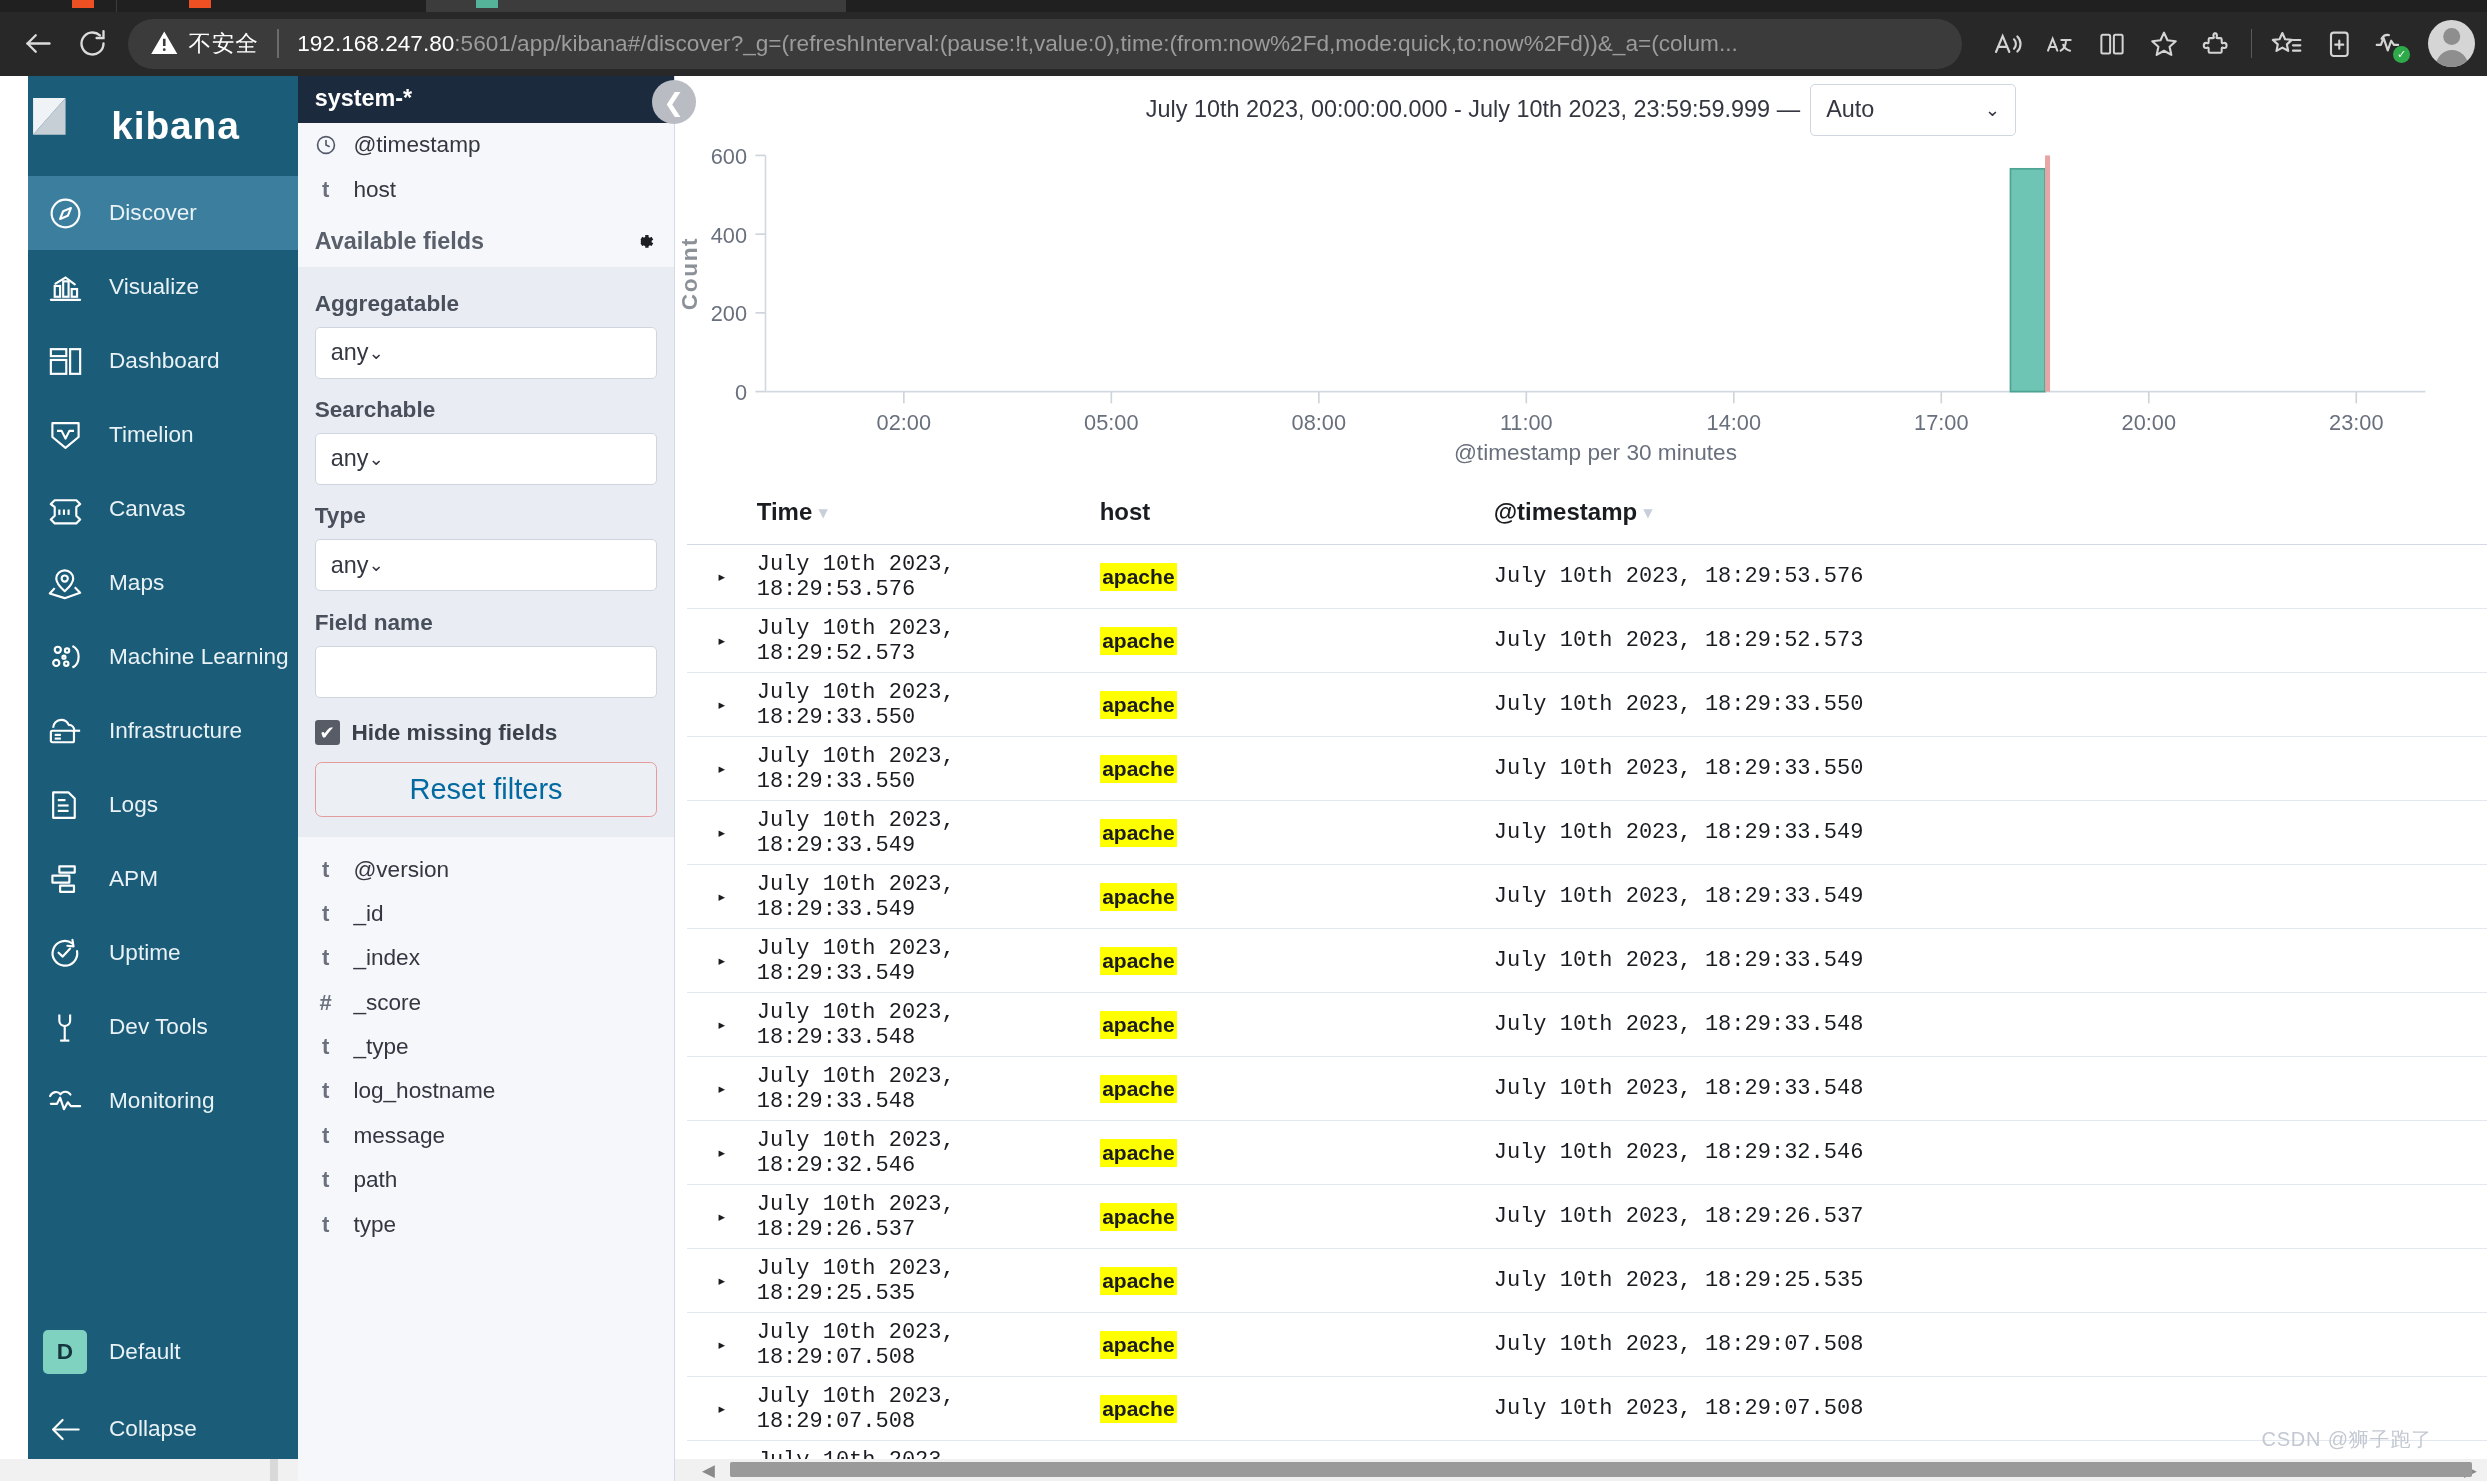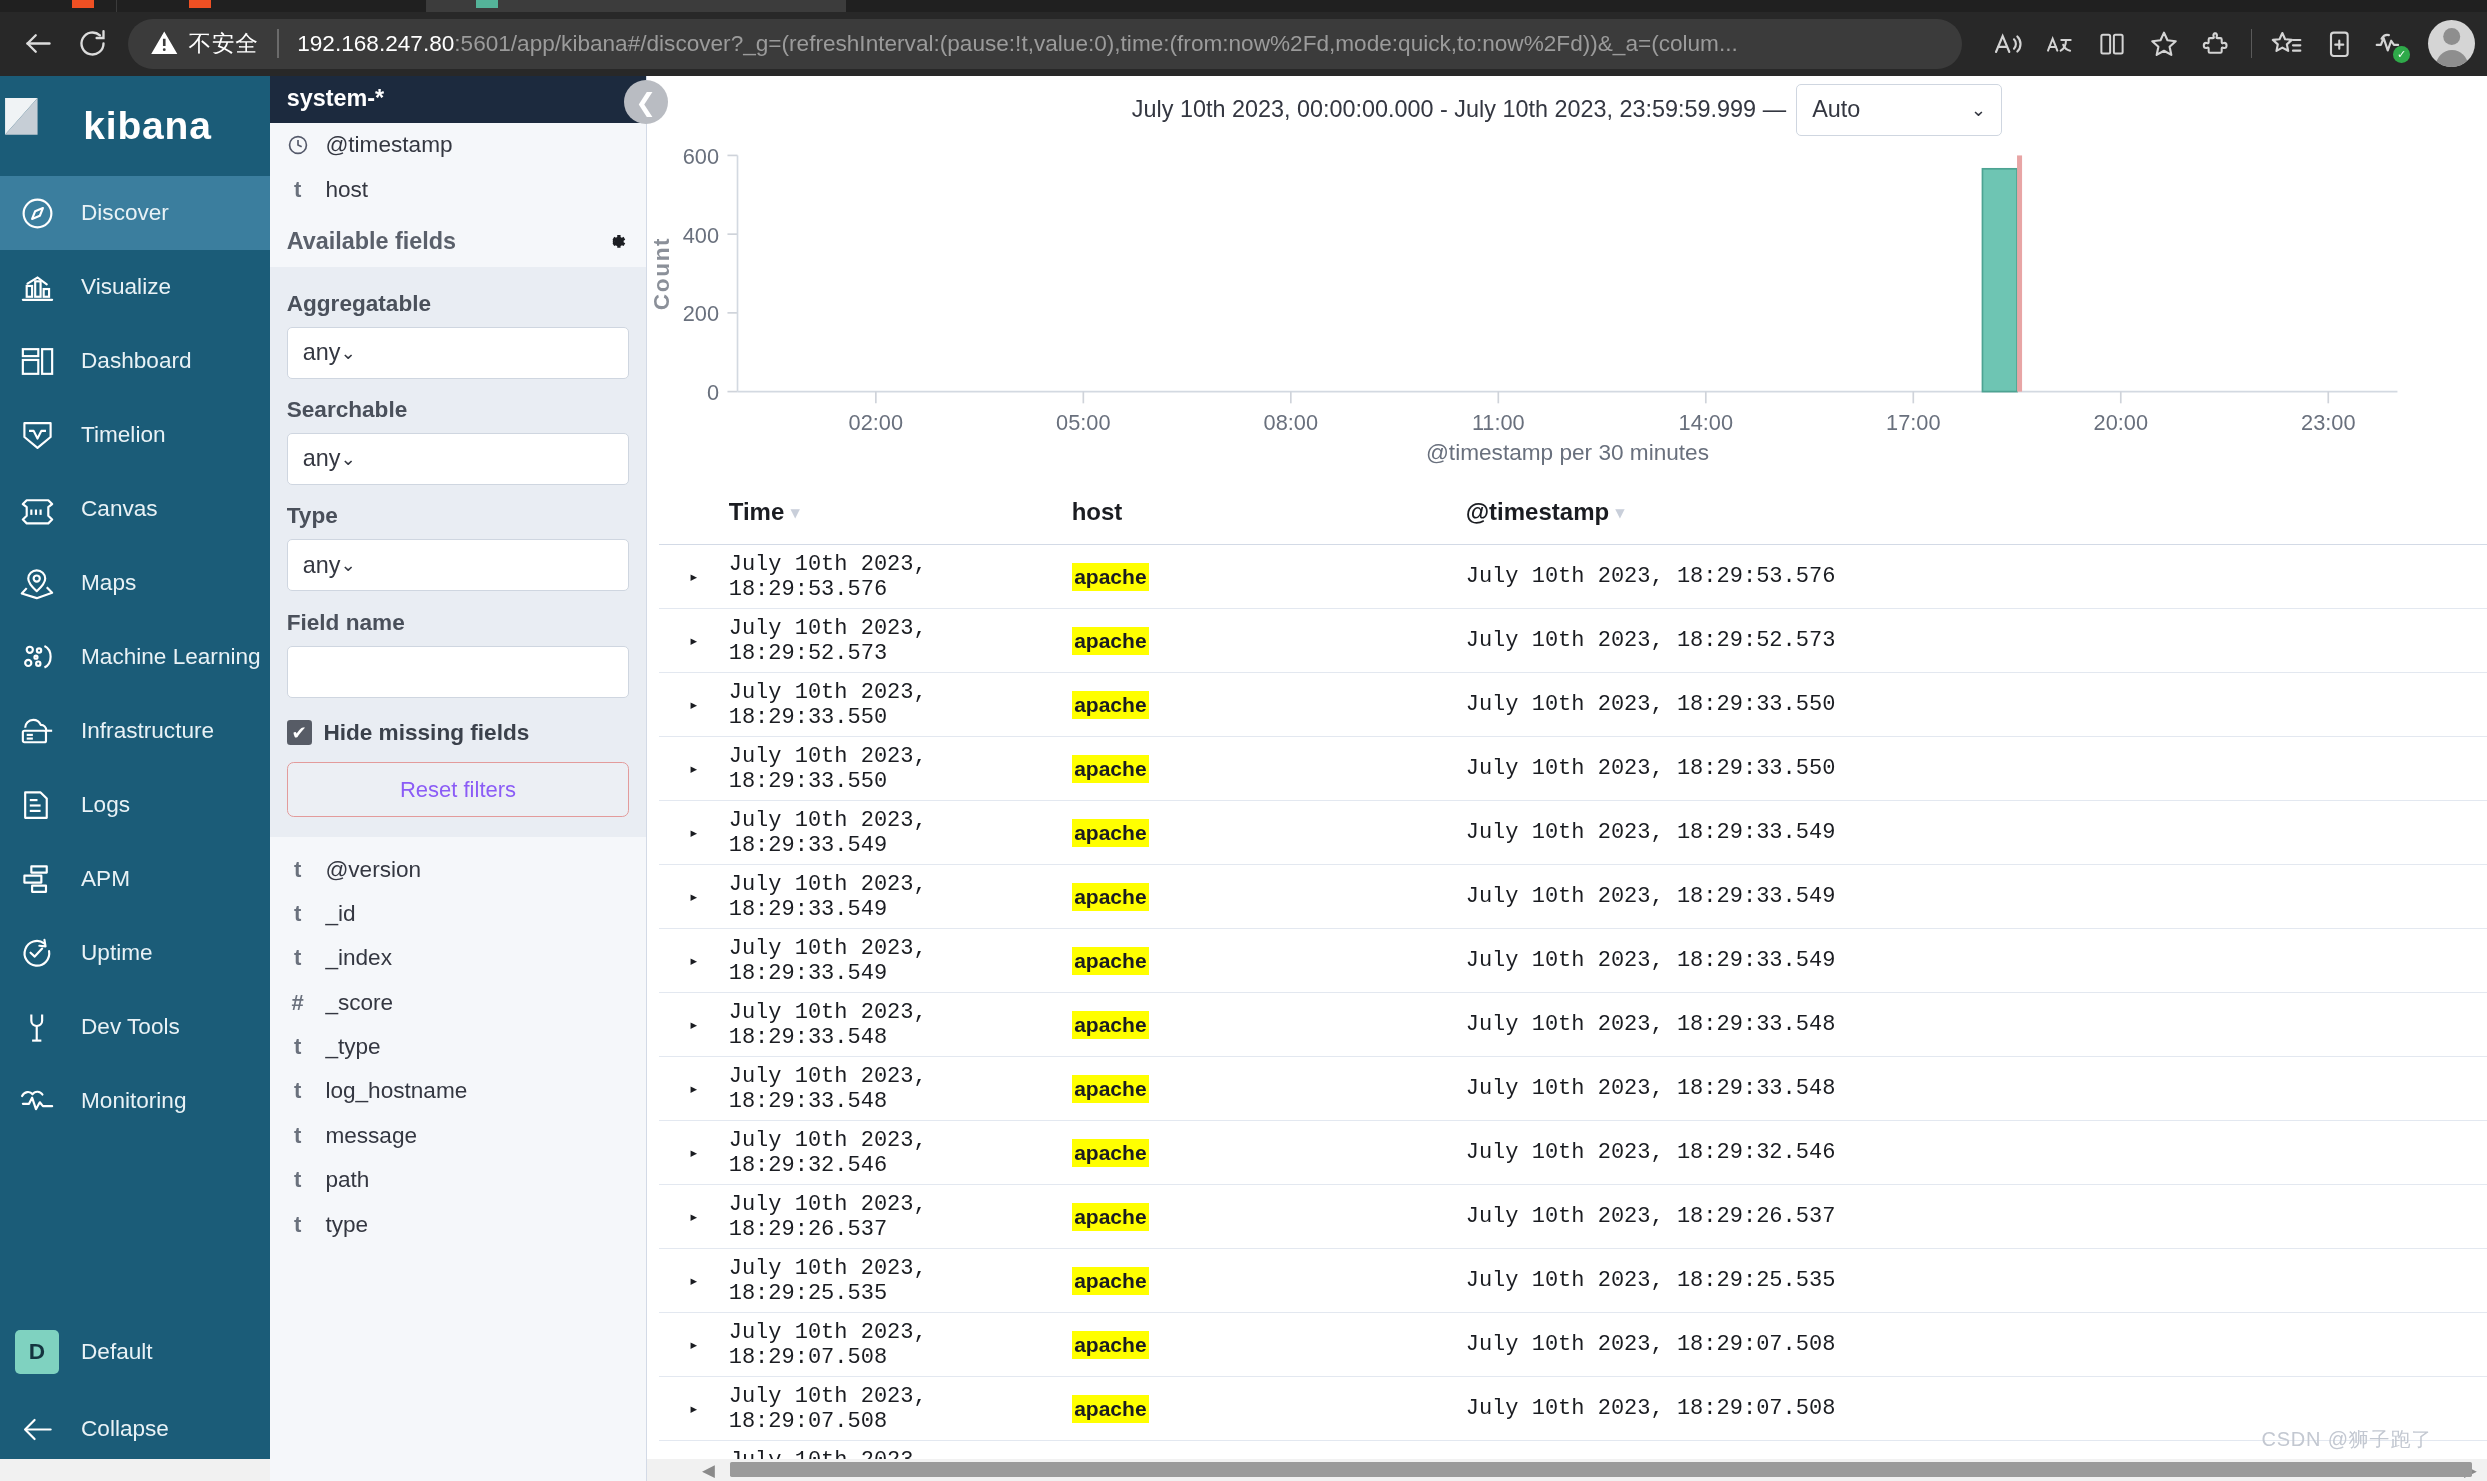--- a/index.html
+++ b/index.html
@@ -60,21 +60,21 @@
   .avatar-wrap .h { position:absolute; left:50%; top:7.5px; transform:translateX(-50%); width:17.6px; height:17.6px; border-radius:50%; background:#8e8e8e;}
   .avatar-wrap .b { position:absolute; left:50%; bottom:-3.3px; transform:translateX(-50%); width:32px; height:20px; border-radius:16px 16px 0 0; background:#8e8e8e;}
   .perf-badge {
     position:absolute; right:6.7px; bottom:6.7px; width:16.7px; height:16.7px; border-radius:50%;
     background:#2faa4a; color:#fff; font-size:11px; display:flex; align-items:center; justify-content:center;
   }
 
   
   #app {
     position:absolute; top:76px; left:0; width:2487px; height:1405px;
-    display:flex; background:#ffffff;
+    display:flex; background:#ffffff;padding-left:28px;
   }
 
   
   .kbn-nav {
     width:270px; background:#1b5c78; color:#ffffff; flex:0 0 auto;
     display:flex; flex-direction:column; position:relative;
   }
   .kbn-logo-row {
     height:100px; display:flex; align-items:center; gap:15px; padding-left:3.3px;
   }
@@ -136,21 +136,21 @@
     width:100%; height:52px; background:#ffffff; border:0.8px solid #cfd6e0; border-radius:5px;
   }
   .check-row { display:flex; align-items:center; gap:11.7px; margin:22px 0 16.7px 0; }
   .checkbox {
     width:25px; height:25px; background:#575c66; border-radius:3.3px; color:#fff;
     display:flex; align-items:center; justify-content:center; font-size:18.4px; flex:0 0 auto;
   }
   .check-label { font-size:22.6px; font-weight:700; color:#3b414b; }
   .reset-btn {
     width:100%; height:55px; border:0.8px solid #e39b9b; border-radius:6.7px;
-    color:#8b5cf6; font-size:22px; display:flex; align-items:center; justify-content:center;
+    color:#0369a1; font-size:29px; display:flex; align-items:center; justify-content:center;
     background:#eceff4;
   }
   .avail-list { padding-top:10px; background:#f5f7fa; flex:1 1 auto; }
 
   
   .main {
     flex:1 1 auto; display:flex; flex-direction:column; background:#ffffff;
     position:relative; min-width:0;
   }
   .collapse-circle {

